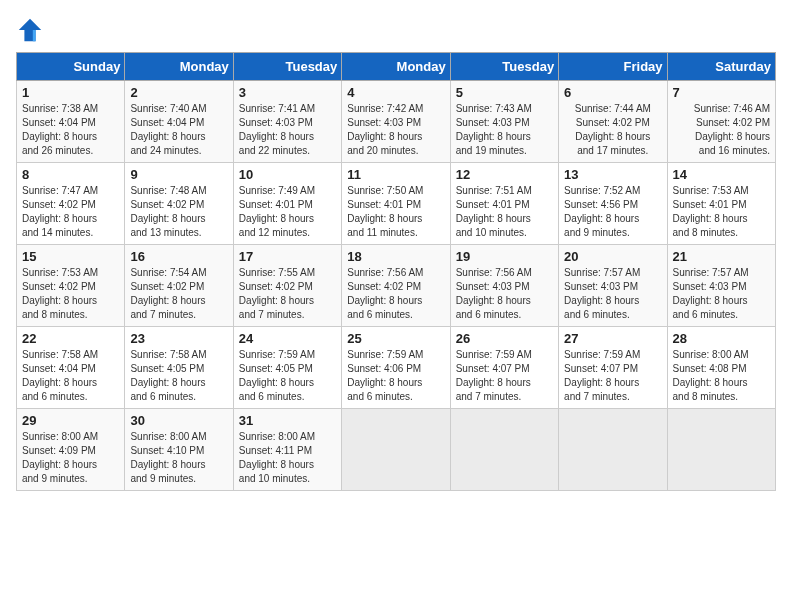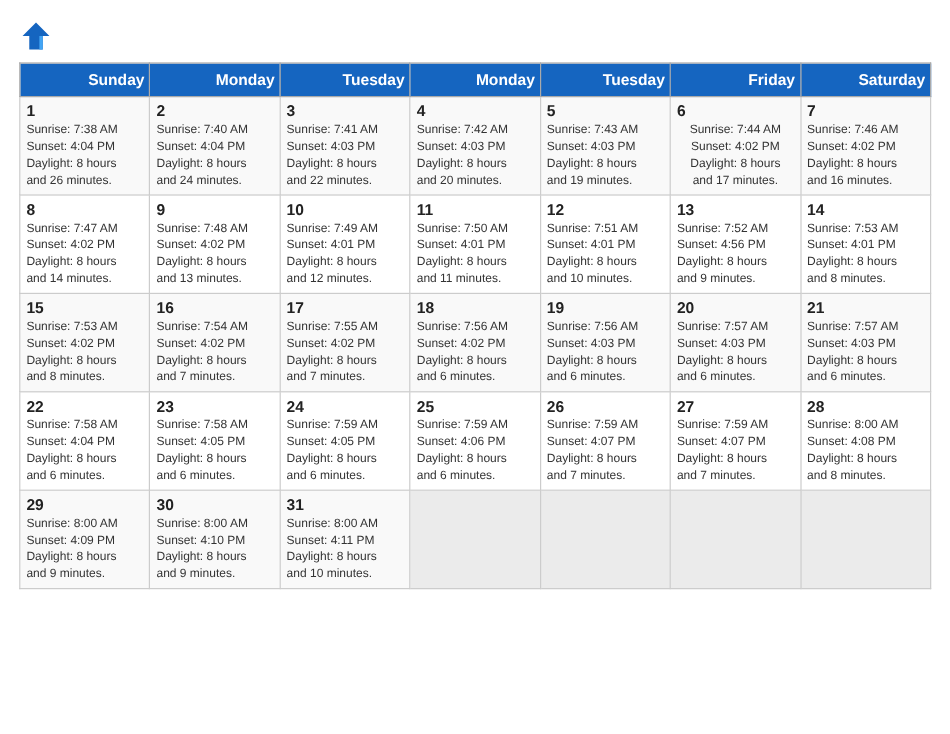--- a/index.html
+++ b/index.html
@@ -159,21 +159,21 @@
         </td>
         <td>
           <span class="day-num">6</span>
           <div class="day-info" style="white-space: pre-line; text-align: center;">Sunrise: 7:44 AM
 Sunset: 4:02 PM
 Daylight: 8 hours
 and 17 minutes.</div>
         </td>
         <td>
           <span class="day-num">7</span>
-          <div class="day-info" style="white-space: pre-line;">Sunrise: 7:46 AM
+          <div class="day-info" style="white-space: pre-line; text-align: right;">Sunrise: 7:46 AM
 Sunset: 4:02 PM
 Daylight: 8 hours
 and 16 minutes.</div>
         </td>
       </tr>
       <tr>
         <td>
           <span class="day-num">8</span>
           <div class="day-info" style="white-space: pre-line;">Sunrise: 7:47 AM
 Sunset: 4:02 PM

